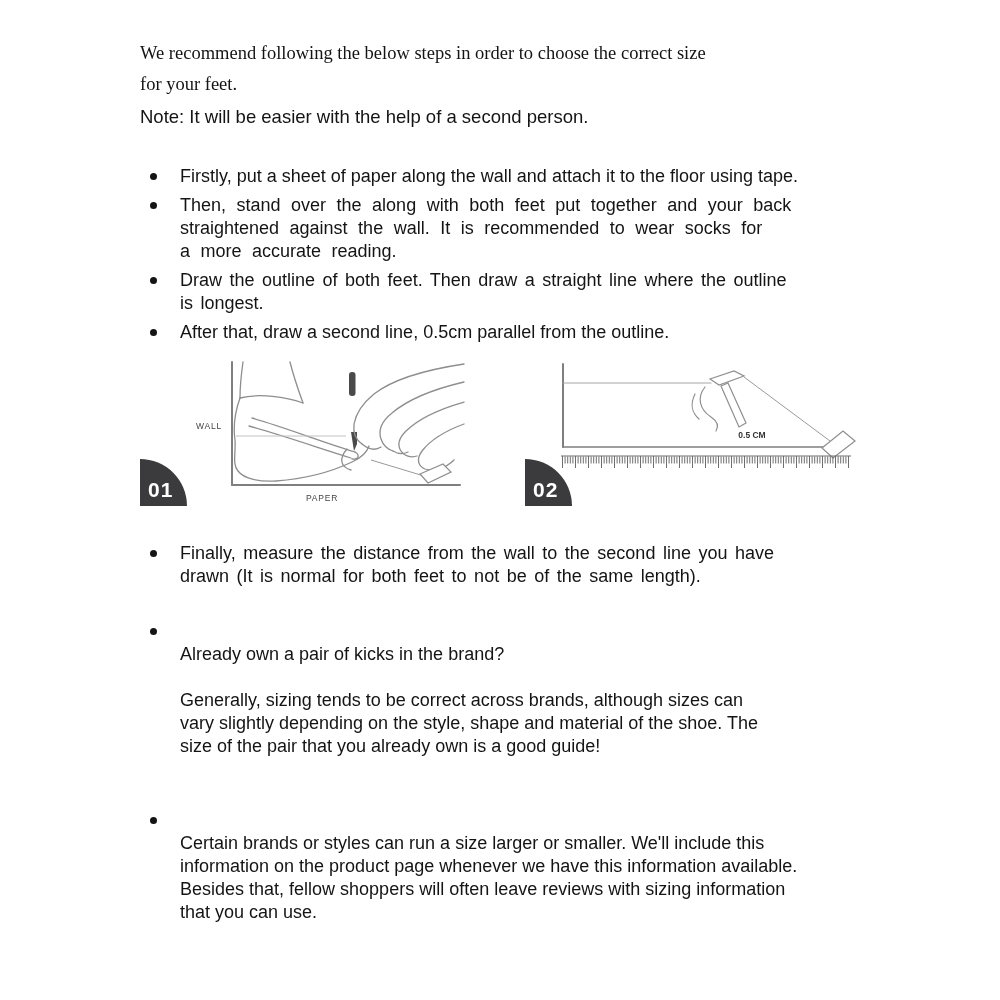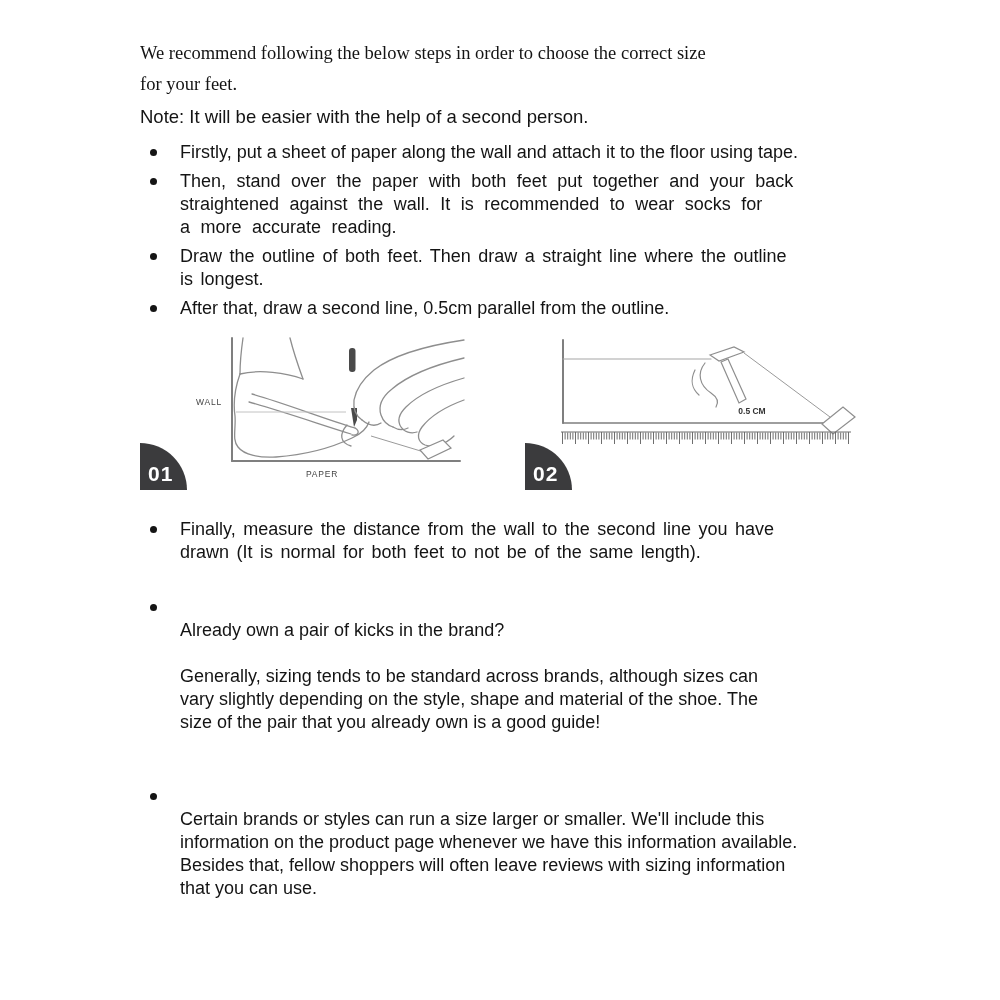--- a/index.html
+++ b/index.html
@@ -12,32 +12,32 @@
 
   .intro { font-size: 18.5px; line-height: 31px; margin: 0; white-space: pre-line; font-family: Liberation Serif, serif; }
   .note  { font-size: 18.5px; line-height: 31px; margin: 1px 0 0 0; }
 
   .bullets { list-style: none; margin: 0; padding: 0; font-size: 18px; line-height: 23px; }
   .bullets li { position: relative; padding-left: 40px; white-space: pre-line; }
   .bullets li::before {
     content: ""; position: absolute; left: 10px; top: 8px;
     width: 7px; height: 7px; border-radius: 50%; background: #141414;
   }
-  .steps { margin-top: 9px; }
+  .steps { margin-top: 33px; }
   .steps li + li { margin-top: 6px; }
   li.gap-md { margin-top: 9px; }
   .ws-wide   { word-spacing: 5.5px; }
   .ws-slight { word-spacing: 2.5px; }
 
   .figures { display: flex; margin-top: 8px; justify-content: space-between; }
   .figure { position: relative; width: 330px; height: 166px; }
   .figure.fig2 { width: 345px; margin-left: 25px; }
   .figure svg { display: block; }
   .badge {
-    position: absolute; left: 0; bottom: 4px; width: 47px; height: 47px;
+    position: absolute; left: 0; bottom: 12px; width: 47px; height: 47px;
     background: #3b3b3d; border-radius: 0 100% 0 0;
   }
   .badge span {
     position: absolute; left: 8px; bottom: 4px;
     color: #ffffff; font-size: 21px; font-weight: bold; letter-spacing: 1px;
   }
 
   .results { margin-top: 24px; }
   .results li + li { margin-top: 2px; }
 
@@ -53,21 +53,21 @@
 <body>
 
 <div class="page">
 
   <p class="intro">We recommend following the below steps in order to choose the correct size
 for your feet.</p>
   <p class="note">Note: It will be easier with the help of a second person.</p>
 
   <ul class="bullets steps">
     <li>Firstly, put a sheet of paper along the wall and attach it to the floor using tape.</li>
-    <li class="ws-wide">Then, stand over the paper with both feet put together and your back
+    <li class="ws-wide">Then, stand over the along with both feet put together and your back
 straightened against the wall. It is recommended to wear socks for
 a more accurate reading.</li>
     <li class="ws-slight">Draw the outline of both feet. Then draw a straight line where the outline
 is longest.</li>
     <li class="gap-md">After that, draw a second line, 0.5cm parallel from the outline.</li>
   </ul>
 
   <div class="figures">
 
     <div class="figure">
@@ -142,21 +142,21 @@
 
   <ul class="bullets results">
     <li class="ws-slight">Finally, measure the distance from the wall to the second line you have
 drawn (It is normal for both feet to not be of the same length).</li>
   </ul>
 
 
   <ul class="bullets tips">
     <li>
       <span class="tip-title">Already own a pair of kicks in the brand?</span>
-      <span class="tip-body">Generally, sizing tends to be standard across brands, although sizes can
+      <span class="tip-body">Generally, sizing tends to be correct across brands, although sizes can
 vary slightly depending on the style, shape and material of the shoe. The
 size of the pair that you already own is a good guide!</span>
     </li>
     <li>
       <span class="tip-body">Certain brands or styles can run a size larger or smaller. We'll include this
 information on the product page whenever we have this information available.
 Besides that, fellow shoppers will often leave reviews with sizing information
 that you can use.</span>
     </li>
   </ul>

